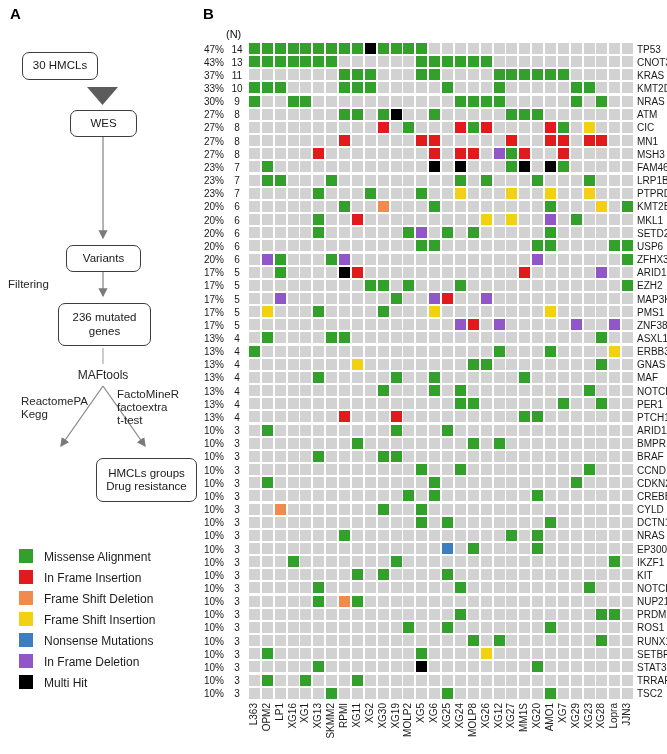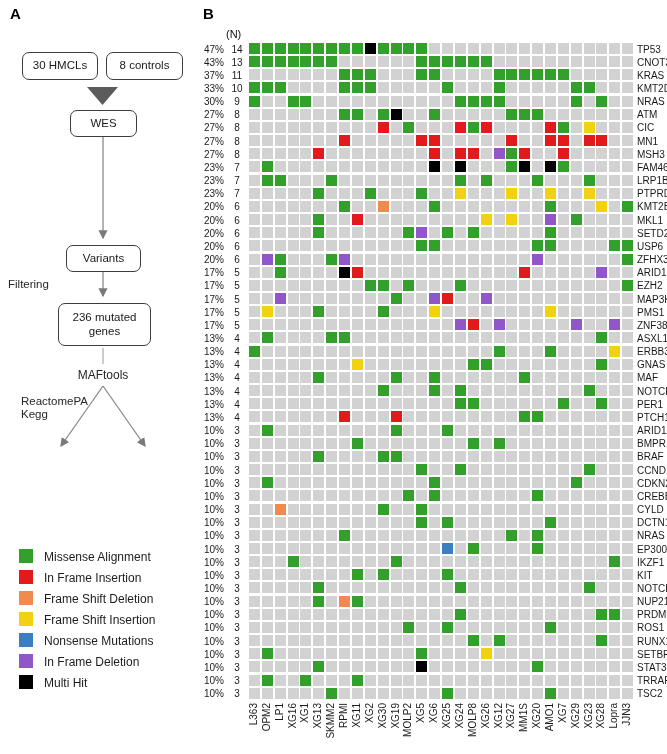--- a/index.html
+++ b/index.html
@@ -40,43 +40,47 @@
     <line x1="103" y1="137" x2="103" y2="238" stroke="#8a8a8a" stroke-width="1.3" marker-end="url(#ah)"></line>
     <line x1="103" y1="272" x2="103" y2="296" stroke="#8a8a8a" stroke-width="1.3" marker-end="url(#ah)"></line>
     <line x1="103" y1="348" x2="103" y2="364" stroke="#9a9a9a" stroke-width="1"></line>
     <line x1="103" y1="386" x2="61" y2="446" stroke="#8a8a8a" stroke-width="1.3" marker-end="url(#ah)"></line>
     <line x1="103" y1="386" x2="145" y2="446" stroke="#8a8a8a" stroke-width="1.3" marker-end="url(#ah)"></line>
   </svg>
 
   <div class="fbox" style="left:22px;top:52px;width:76px;height:28px;">
     <span>30 HMCLs</span>
   </div>
-  <div class="fbox" style="left:106px;top:52px;width:77px;height:28px;">
-    <span>8 controls</span>
-  </div>
   <div class="fbox" style="left:70px;top:110px;width:67px;height:27px;">
     <span>WES</span>
   </div>
 
 
   <div class="fbox" style="left:66px;top:245px;width:75px;height:27px;">
     <span>Variants</span>
   </div>
   <div class="atext" style="left:8px;top:278px;">Filtering</div>
 
   <div class="fbox" style="left:58px;top:303px;width:93px;height:43px;">
     <span>236 mutated</span>
     <span>genes</span>
   </div>
 
   <div class="atext" style="left:70px;top:368px;width:66px;text-align:center;font-size:12px;">MAFtools</div>
 
   <div class="branch" style="left:21px;top:395px;">ReactomePA
 Kegg</div>
+  <div class="branch" style="left:117px;top:388px;">FactoMineR
+factoextra
+t-test</div>
 
+  <div class="fbox" style="left:96px;top:458px;width:101px;height:44px;">
+    <span>HMCLs groups</span>
+    <span>Drug resistance</span>
+  </div>
 
   <div id="legend-layer">
       <div class="lg-swatch" style="left: 19px; top: 549px; background: rgb(51, 160, 44);"></div>
       <div class="lg-label" style="left: 44px; top: 550px;">Missense Alignment</div>
       <div class="lg-swatch" style="left: 19px; top: 570px; background: rgb(227, 26, 28);"></div>
       <div class="lg-label" style="left: 44px; top: 571px; text-align: center;">In Frame Insertion</div>
       <div class="lg-swatch" style="left: 19px; top: 591px; background: rgb(241, 138, 77);"></div>
       <div class="lg-label" style="left: 44px; top: 592px;">Frame Shift Deletion</div>
       <div class="lg-swatch" style="left: 19px; top: 612px; background: rgb(242, 209, 19);"></div>
       <div class="lg-label" style="left: 44px; top: 613px;">Frame Shift Insertion</div>

